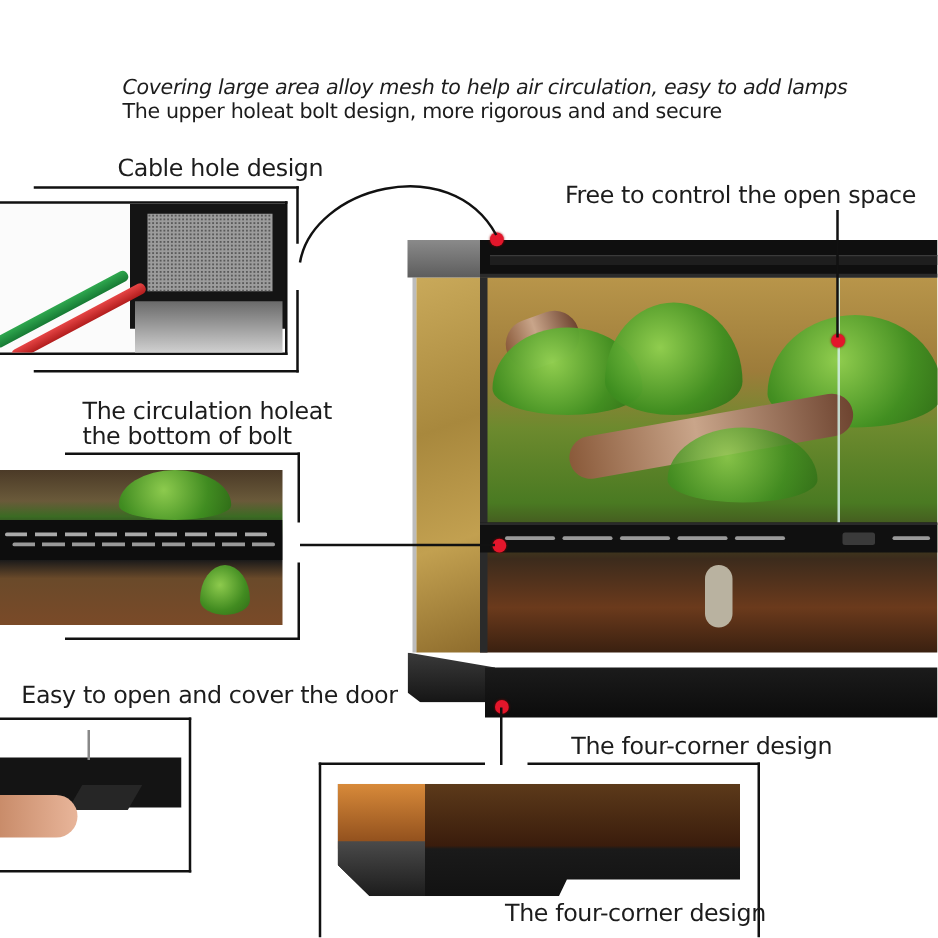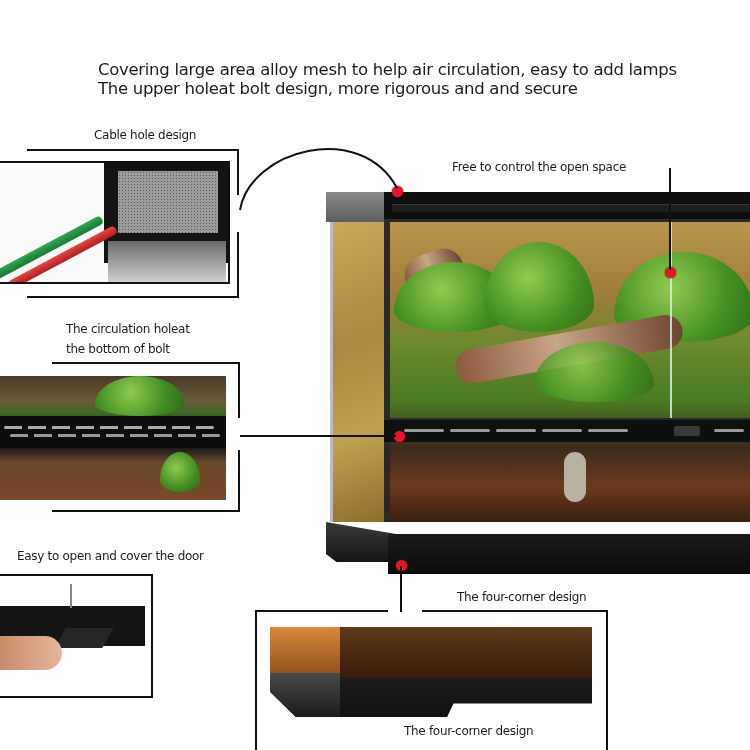--- a/index.html
+++ b/index.html
@@ -1,19 +1,19 @@
 <!DOCTYPE html>
 <html><head>
 <meta charset="utf-8">
 <style>
   * { box-sizing: border-box; margin: 0; padding: 0; }
   html, body { width: 750px; height: 750px; background: #ffffff; overflow: hidden; }
   body { position: relative; font-family: "DejaVu Sans", sans-serif; color: #1a1a1a; }
   .abs { position: absolute; }
-  .caption { font-size: 12px; letter-spacing: -0.3px; color: #1c1c1c; white-space: nowrap; line-height: 19px; }
+  .caption { font-size: 19px; letter-spacing: -0.3px; color: #1c1c1c; white-space: nowrap; line-height: 19px; }
   .hline { position: absolute; height: 2px; background: #111; }
   .vline { position: absolute; width: 2px; background: #111; }
   .dot { position: absolute; width: 11px; height: 11px; border-radius: 50%; background: #e3162b; box-shadow: 0 0 2px #900; }
 
   
   .tank { position: absolute; left: 326px; top: 192px; width: 424px; height: 395px; }
   .tank-top { position: absolute; left: 0; top: 0; width: 424px; height: 30px; }
   .tank-top .side { position:absolute; left:0; top:0; width:58px; height:30px; background: linear-gradient(#8a8a8a,#5d5d5d); }
   .tank-top .front { position:absolute; left:58px; top:0; right:0; height:30px; background:#0f0f0f; border-bottom:3px solid #2b2b2b; }
   .tank-top .front .rail { position:absolute; left:8px; right:0; top:12px; height:8px; background:#1e1e1e; border-top:1px solid #3a3a3a; }
@@ -47,21 +47,21 @@
   .door-img { background:#ffffff; }
   .door-rail { position:absolute; left:0; top:30px; width:145px; height:40px; background:#141414; }
   .door-latch { position:absolute; left:60px; top:52px; width:48px; height:20px; background:#262626; transform: skewX(-30deg); }
   .finger { position:absolute; left:0; top:60px; width:62px; height:34px; background: linear-gradient(90deg,#c98c6a,#e8b59a); border-radius: 0 20px 20px 0; }
 
   .corner-img { background: linear-gradient(180deg,#5c3a1a 0%,#3a1c0c 55%,#1a1a1a 58%,#121212 100%); }
 </style>
 </head>
 <body>
 
-<div class="abs caption" style="left:98px; top:60px; font-size:16.5px;">Covering large area alloy mesh to help air circulation, easy to add lamps</div>
+<div class="abs caption" style="left:98px; top:60px; font-size:16.5px;font-style:italic;">Covering large area alloy mesh to help air circulation, easy to add lamps</div>
 <div class="abs caption" style="left:98px; top:79px; font-size:16.5px;">The upper holeat bolt design, more rigorous and and secure</div>
 
 <div class="tank">
   <div class="tank-body">
     <div class="tank-side"></div>
     <div class="tank-back">
       <div class="wood" style="left:20px; top:30px; width:60px; height:40px; transform:rotate(-20deg);"></div>
       <div class="fern" style="left:10px; top:40px; width:120px; height:70px;"></div>
       <div class="fern" style="left:100px; top:20px; width:110px; height:90px;"></div>
       <div class="fern" style="left:230px; top:30px; width:140px; height:90px;"></div>
@@ -111,21 +111,21 @@
 <div class="vline" style="left:237px; top:232px; height:66px;"></div>
 <div class="hline" style="left:27px; top:296px; width:212px;"></div>
 <div class="inset cable-bg" style="left:0; top:161px; width:230px; height:123px; border-top:2px solid #111; border-bottom:2px solid #111; border-right:2px solid #111;">
   <div class="frame-black"></div>
   <div class="mesh"></div>
   <div class="glass-lower"></div>
   <div class="wire" style="left:-4px; top:108px; width:120px; background:linear-gradient(#2fa84f,#177a34); transform:rotate(-28deg);"></div>
   <div class="wire" style="left:10px; top:118px; width:120px; background:linear-gradient(#e64545,#b21d1d); transform:rotate(-28deg);"></div>
 </div>
 
-<div class="abs caption" style="left:452px; top:158px;">Free to control the open space</div>
+<div class="abs caption" style="left:452px; top:147px;">Free to control the open space</div>
 
 <div class="abs caption" style="left:66px; top:320px;">The circulation holeat</div>
 <div class="abs caption" style="left:66px; top:340px;">the bottom of bolt</div>
 <div class="hline" style="left:52px; top:362px; width:188px;"></div>
 <div class="vline" style="left:238px; top:362px; height:56px;"></div>
 <div class="vline" style="left:238px; top:450px; height:62px;"></div>
 <div class="hline" style="left:52px; top:510px; width:188px;"></div>
 <div class="inset vent-img" style="left:0; top:376px; width:226px; height:124px;">
   <div class="vent-strip">
     <div class="vent" style="left:4px; width:210px; top:10px; background:repeating-linear-gradient(90deg,#aaa 0 18px,transparent 18px 24px);"></div>

